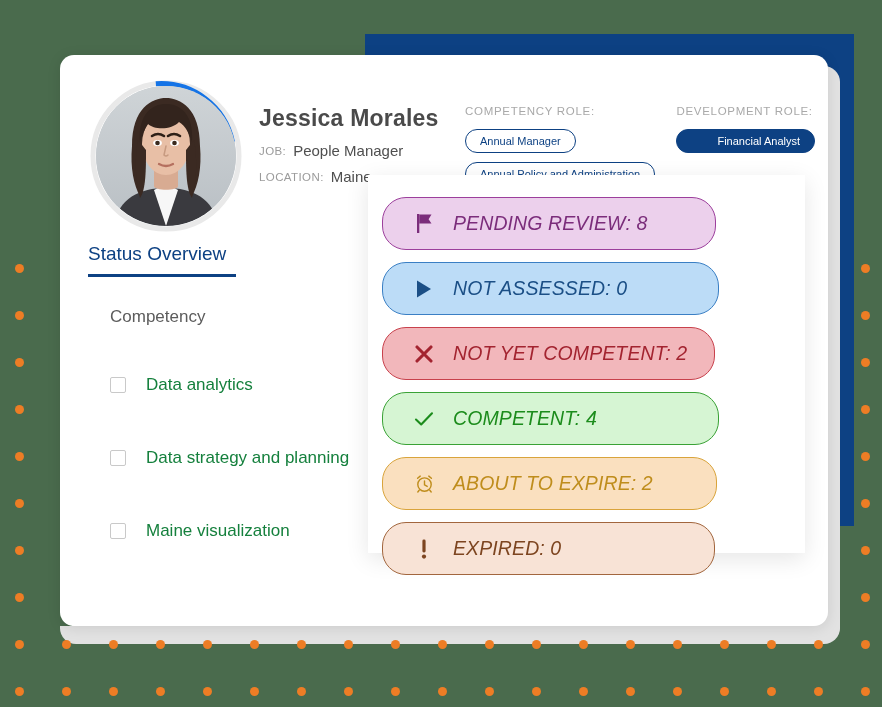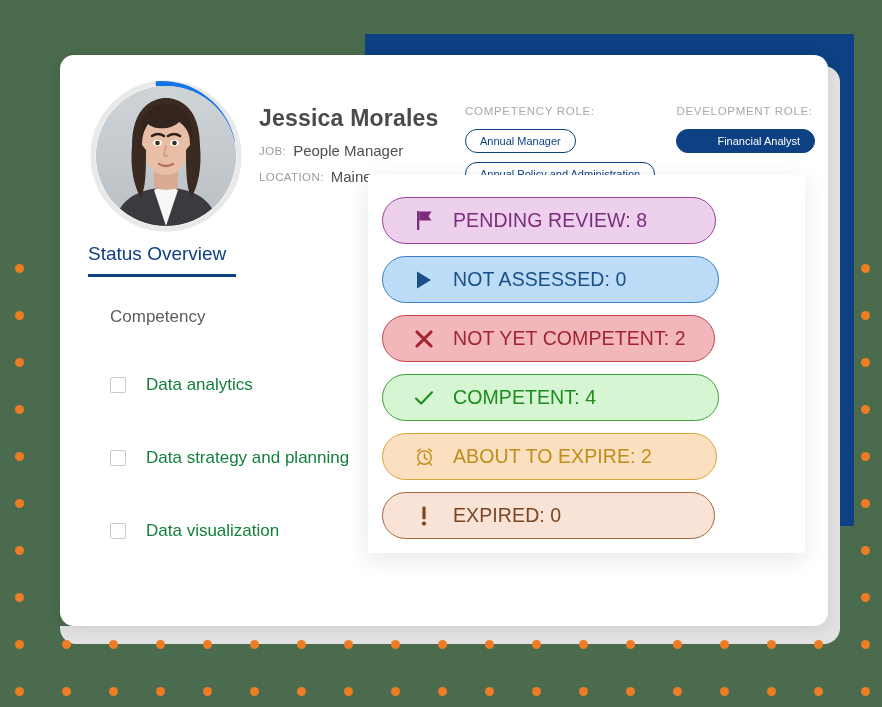--- a/index.html
+++ b/index.html
@@ -201,28 +201,29 @@
     box-shadow: 0 6px 22px rgba(0,0,0,0.10);
     z-index: 12;
   }
 
   #pill-stack {
     position: absolute;
     left: 14px; top: 22px;
     width: 410px;
   }
   .status-pill {
-    height: 47px;
+    height: 53px;
     border-radius: 24px;
     border: 1.5px solid;
     display: flex;
     align-items: center;
     margin-bottom: 12px;
     box-sizing: border-box;
     padding-left: 28px;
+    font-style: italic;
   }
   .pill-icon {
     width: 26px;
     display: flex;
     align-items: center;
     justify-content: center;
     margin-right: 16px;
     flex: 0 0 auto;
   }
   .pill-label {
@@ -341,21 +342,21 @@
         <div class="competency-row">
           <div class="competency-checkbox"></div>
           <span class="competency-label">Data analytics</span>
         </div>
         <div class="competency-row">
           <div class="competency-checkbox"></div>
           <span class="competency-label">Data strategy and planning</span>
         </div>
         <div class="competency-row">
           <div class="competency-checkbox"></div>
-          <span class="competency-label">Data visualization</span>
+          <span class="competency-label">Maine visualization</span>
         </div>
       </div>
   </div>
 
 </div>
 
 <div id="status-panel">
   <div id="pill-stack">
       <div class="status-pill" style="background: rgb(236, 208, 236); border-color: rgb(156, 63, 156); color: rgb(123, 45, 123); width: 334px;">
         <span class="pill-icon">

